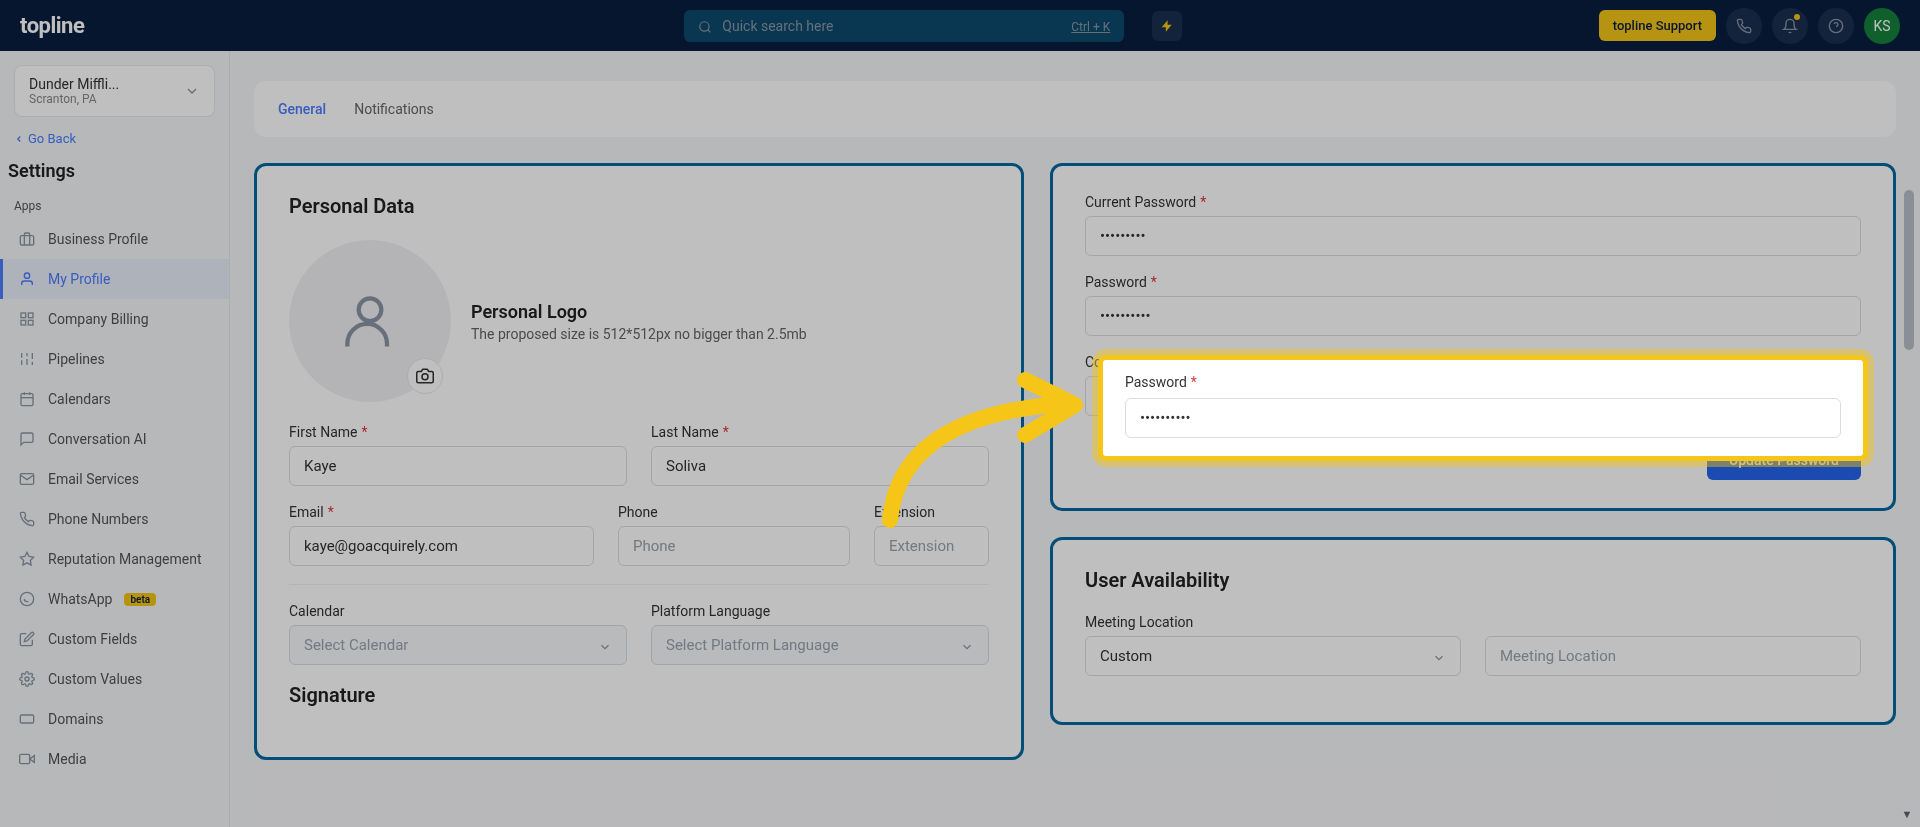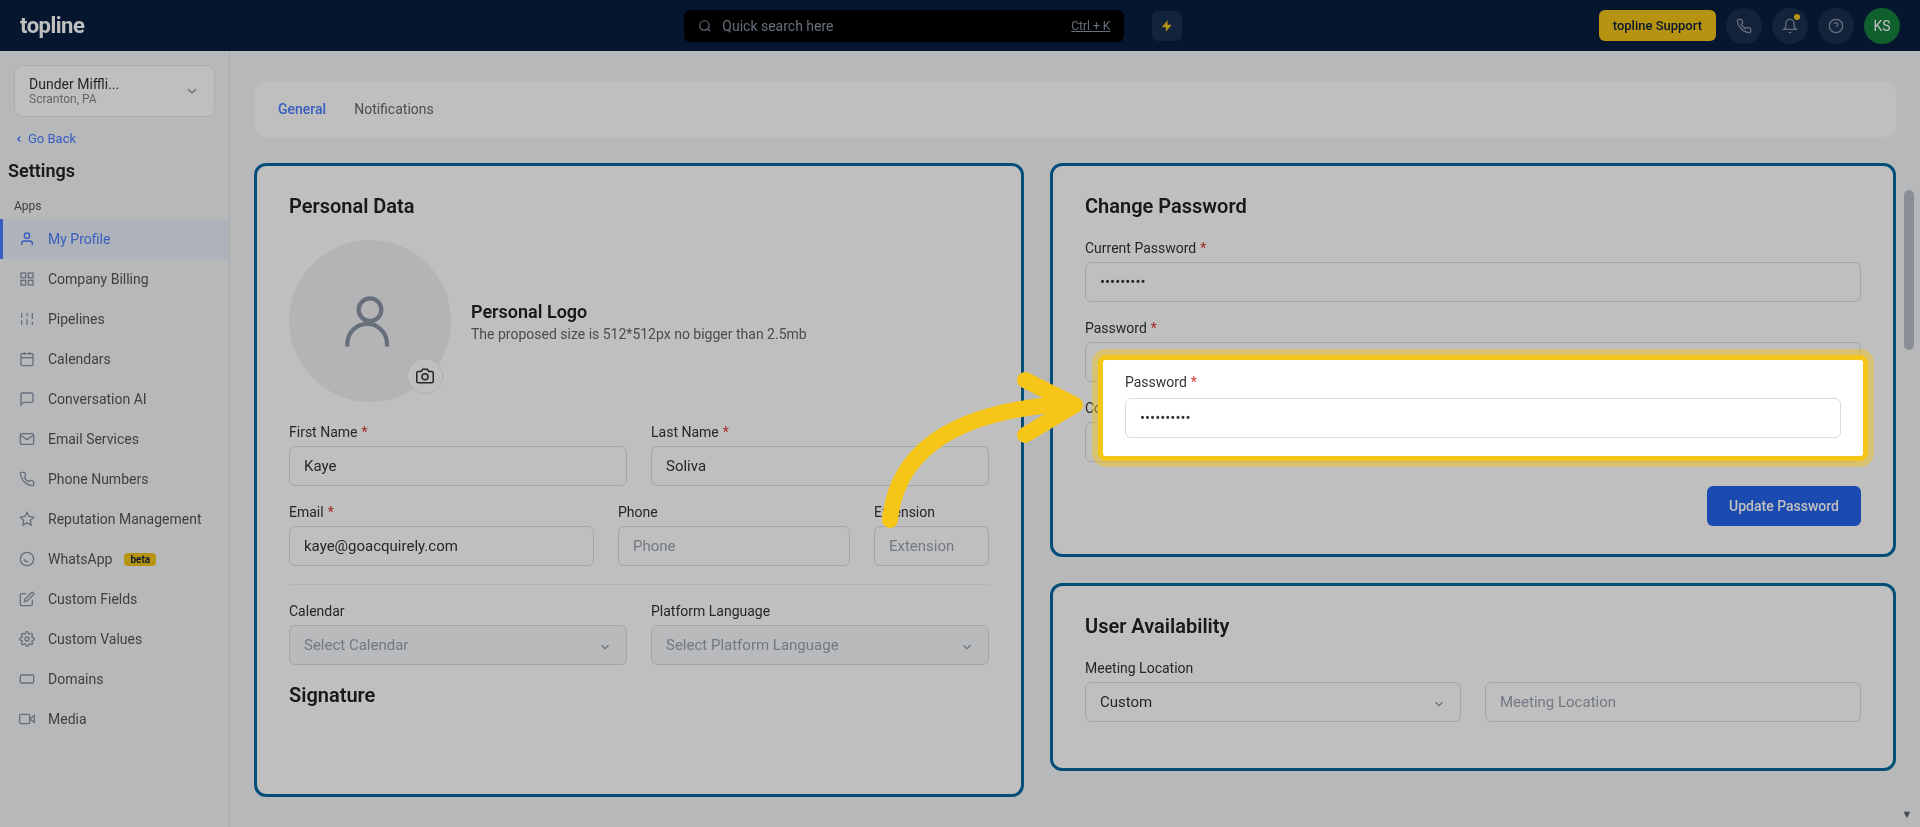--- a/index.html
+++ b/index.html
@@ -1,21 +1,21 @@
 <!DOCTYPE html>
 <html><head>
 <meta charset="utf-8">
 <style>
 * { box-sizing: border-box; margin: 0; padding: 0; font-family: -apple-system, BlinkMacSystemFont, "Segoe UI", Roboto, sans-serif; }
 body { background: #f5f6f8; width: 1920px; height: 827px; overflow: hidden; position: relative; }
 
 
 .header { background: #0a1e3f; height: 51px; display: flex; align-items: center; padding: 0 20px; gap: 20px; }
 .logo { color: #fff; font-size: 22px; font-weight: 700; letter-spacing: -0.5px; }
-.search-box { background: #000000; border-radius: 6px; padding: 8px 14px; display: flex; align-items: center; gap: 10px; width: 440px; margin-left: 580px; }
+.search-box { background: #0c4a6e; border-radius: 6px; padding: 8px 14px; display: flex; align-items: flex-end; gap: 10px; width: 440px; margin-left: 580px; }
 .search-box input { background: transparent; border: none; color: #8a95a5; font-size: 14px; flex: 1; outline: none; }
 .search-box input::placeholder { color: #8a95a5; }
 .kbd { color: #8a95a5; font-size: 12px; text-decoration: underline; }
 .bolt-btn { background: #1a2f50; width: 30px; height: 30px; border-radius: 6px; display: flex; align-items: center; justify-content: center; color: #f5c518; margin-left: 8px; }
 .header-right { margin-left: auto; display: flex; align-items: center; gap: 10px; }
 .support-btn { background: #f5c518; color: #0a1e3f; padding: 8px 14px; border-radius: 6px; font-size: 13px; font-weight: 500; border: none; cursor: pointer; }
 .icon-btn { background: #1a2f50; width: 36px; height: 36px; border-radius: 50%; display: flex; align-items: center; justify-content: center; color: #8a95a5; cursor: pointer; position: relative; }
 .icon-btn .dot { position: absolute; top: 6px; right: 8px; width: 6px; height: 6px; background: #f5c518; border-radius: 50%; }
 .avatar-head { width: 36px; height: 36px; border-radius: 50%; background: #15803d; color: #fff; display: flex; align-items: center; justify-content: center; font-size: 14px; font-weight: 400; }
 
@@ -138,20 +138,29 @@
   </div>
   <div class="go-back">
     <svg width="10" height="10" viewBox="0 0 24 24" fill="none" stroke="currentColor" stroke-width="3">
         <polyline points="15 18 9 12 15 6"></polyline>
       </svg>
     <span>Go Back</span>
   </div>
   <div class="settings-title">Settings</div>
   <div class="menu-section-hdr">Apps</div>
 
+  <div class="menu-item">
+    <span class="mi">
+        <svg width="16" height="16" viewBox="0 0 24 24" fill="none" stroke="currentColor" stroke-width="2">
+          <rect x="2" y="7" width="20" height="14" rx="2"></rect>
+          <path d="M16 21V5a2 2 0 00-2-2h-4a2 2 0 00-2 2v16"></path>
+        </svg>
+      </span>
+    <span>Business Profile</span>
+  </div>
   <div class="menu-item active">
     <span class="mi">
         <svg width="16" height="16" viewBox="0 0 24 24" fill="none" stroke="currentColor" stroke-width="2">
           <path d="M20 21v-2a4 4 0 00-4-4H8a4 4 0 00-4 4v2"></path>
           <circle cx="12" cy="7" r="4"></circle>
         </svg>
       </span>
     <span>My Profile</span>
   </div>
   <div class="menu-item">
@@ -345,21 +354,20 @@
               </svg>
           </div>
         </div>
       </div>
 
       <div class="section-title" style="margin-top:10px">Signature</div>
     </div>
 
     <div class="right-col">
       <div class="card card-right">
-        <div class="section-title">Change Password</div>
 
         <div class="form-group" style="margin-bottom:18px">
           <label class="label"><span>Current Password</span><span class="req">*</span></label>
           <input class="input" type="text" value="•••••••••" style="">
         </div>
 
         <div class="form-group" style="margin-bottom:18px">
           <label class="label"><span>Password</span><span class="req">*</span></label>
           <input class="input" type="text" value="••••••••••" style="">
         </div>

